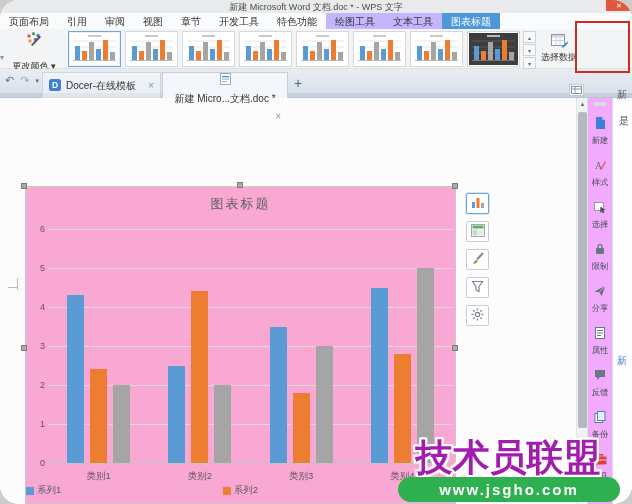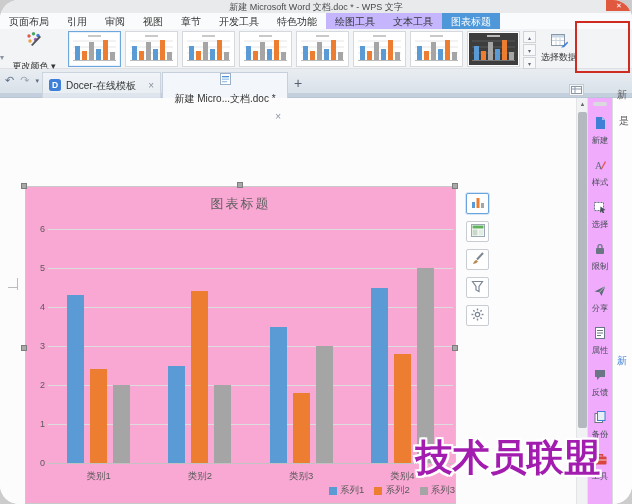--- a/index.html
+++ b/index.html
@@ -51,21 +51,21 @@
   .cropmark-v{position:absolute;left:17px;top:180px;width:1px;height:12px;background:#b9bcbf;}
   .cropmark-h{position:absolute;left:8px;top:189px;width:10px;height:1px;background:#b9bcbf;}
   .chart-frame{position:absolute;left:25px;top:186px;width:431px;height:318px;background:#f9a8d4;border:1px solid #c9c9c9;z-index:10;}
   .chart-title{position:absolute;left:0;right:0;top:8px;text-align:center;font-size:13px;color:#5f5f5f;letter-spacing:2px;}
   .plot{position:absolute;left:22px;top:42px;width:405px;height:234px;}
   .gridline{position:absolute;left:0;width:405px;height:1px;background:#dcdcdc;}
   .gridline.zero{background:#c2c2c2;}
   .ytick{position:absolute;left:-18px;width:15px;text-align:right;font-size:9px;color:#595959;}
   .bar{position:absolute;width:17px;}
   .catlabel{position:absolute;top:241px;width:60px;text-align:center;font-size:9.5px;color:#595959;}
-  .legend{position:absolute;left:0;right:0;top:297px;display:flex;justify-content:flex-end;gap:10px;}
+  .legend{position:absolute;left:0;right:0;top:297px;display:flex;justify-content:space-between;gap:10px;}
   .lg-item{display:flex;align-items:center;font-size:9.5px;color:#595959;}
   .lg-swatch{width:8px;height:8px;margin-right:3px;display:inline-block;}
   .handle{position:absolute;width:6px;height:6px;background:#a9a9a9;border:1px solid #7d7d7d;z-index:15;}
 
   
   .floatbtns{position:absolute;left:466px;top:193px;display:flex;flex-direction:column;gap:7px;z-index:30;}
   .fbtn{width:23px;height:21px;background:#fff;border:1px solid #c8cdd3;border-radius:2px;display:flex;align-items:center;justify-content:center;}
   .fbtn.selected{border-color:#6ba3dd;box-shadow:0 0 0 1px #d4e5f6;}
 
   
@@ -497,13 +497,14 @@
     </div>
 
   <div class="edgepane"></div>
   <span class="edge-char" style="left:617px;top:88px;" id="ec0">新</span>
   <span class="edge-char" style="left:619px;top:114px;" id="ec1">是</span>
   <span class="edge-char" style="left:617px;top:354px;color:#3f7fd6;" id="ec2">新</span>
 
   <span class="left-dd">▾</span>
 
   <div class="wm-title" id="wm1" style="color: #a21caf;">技术员联盟</div>
+  <div class="wm-pill" id="wm2" style="background: rgb(47, 176, 80);">www.jsgho.com</div>
 </div>
 
 </body></html>

